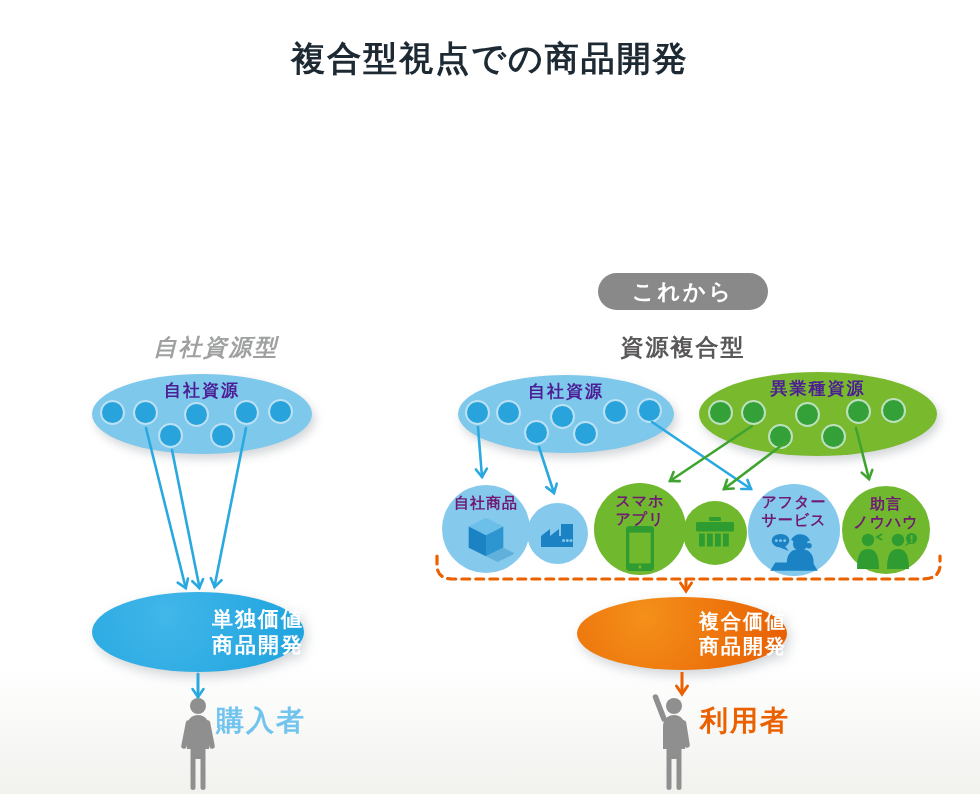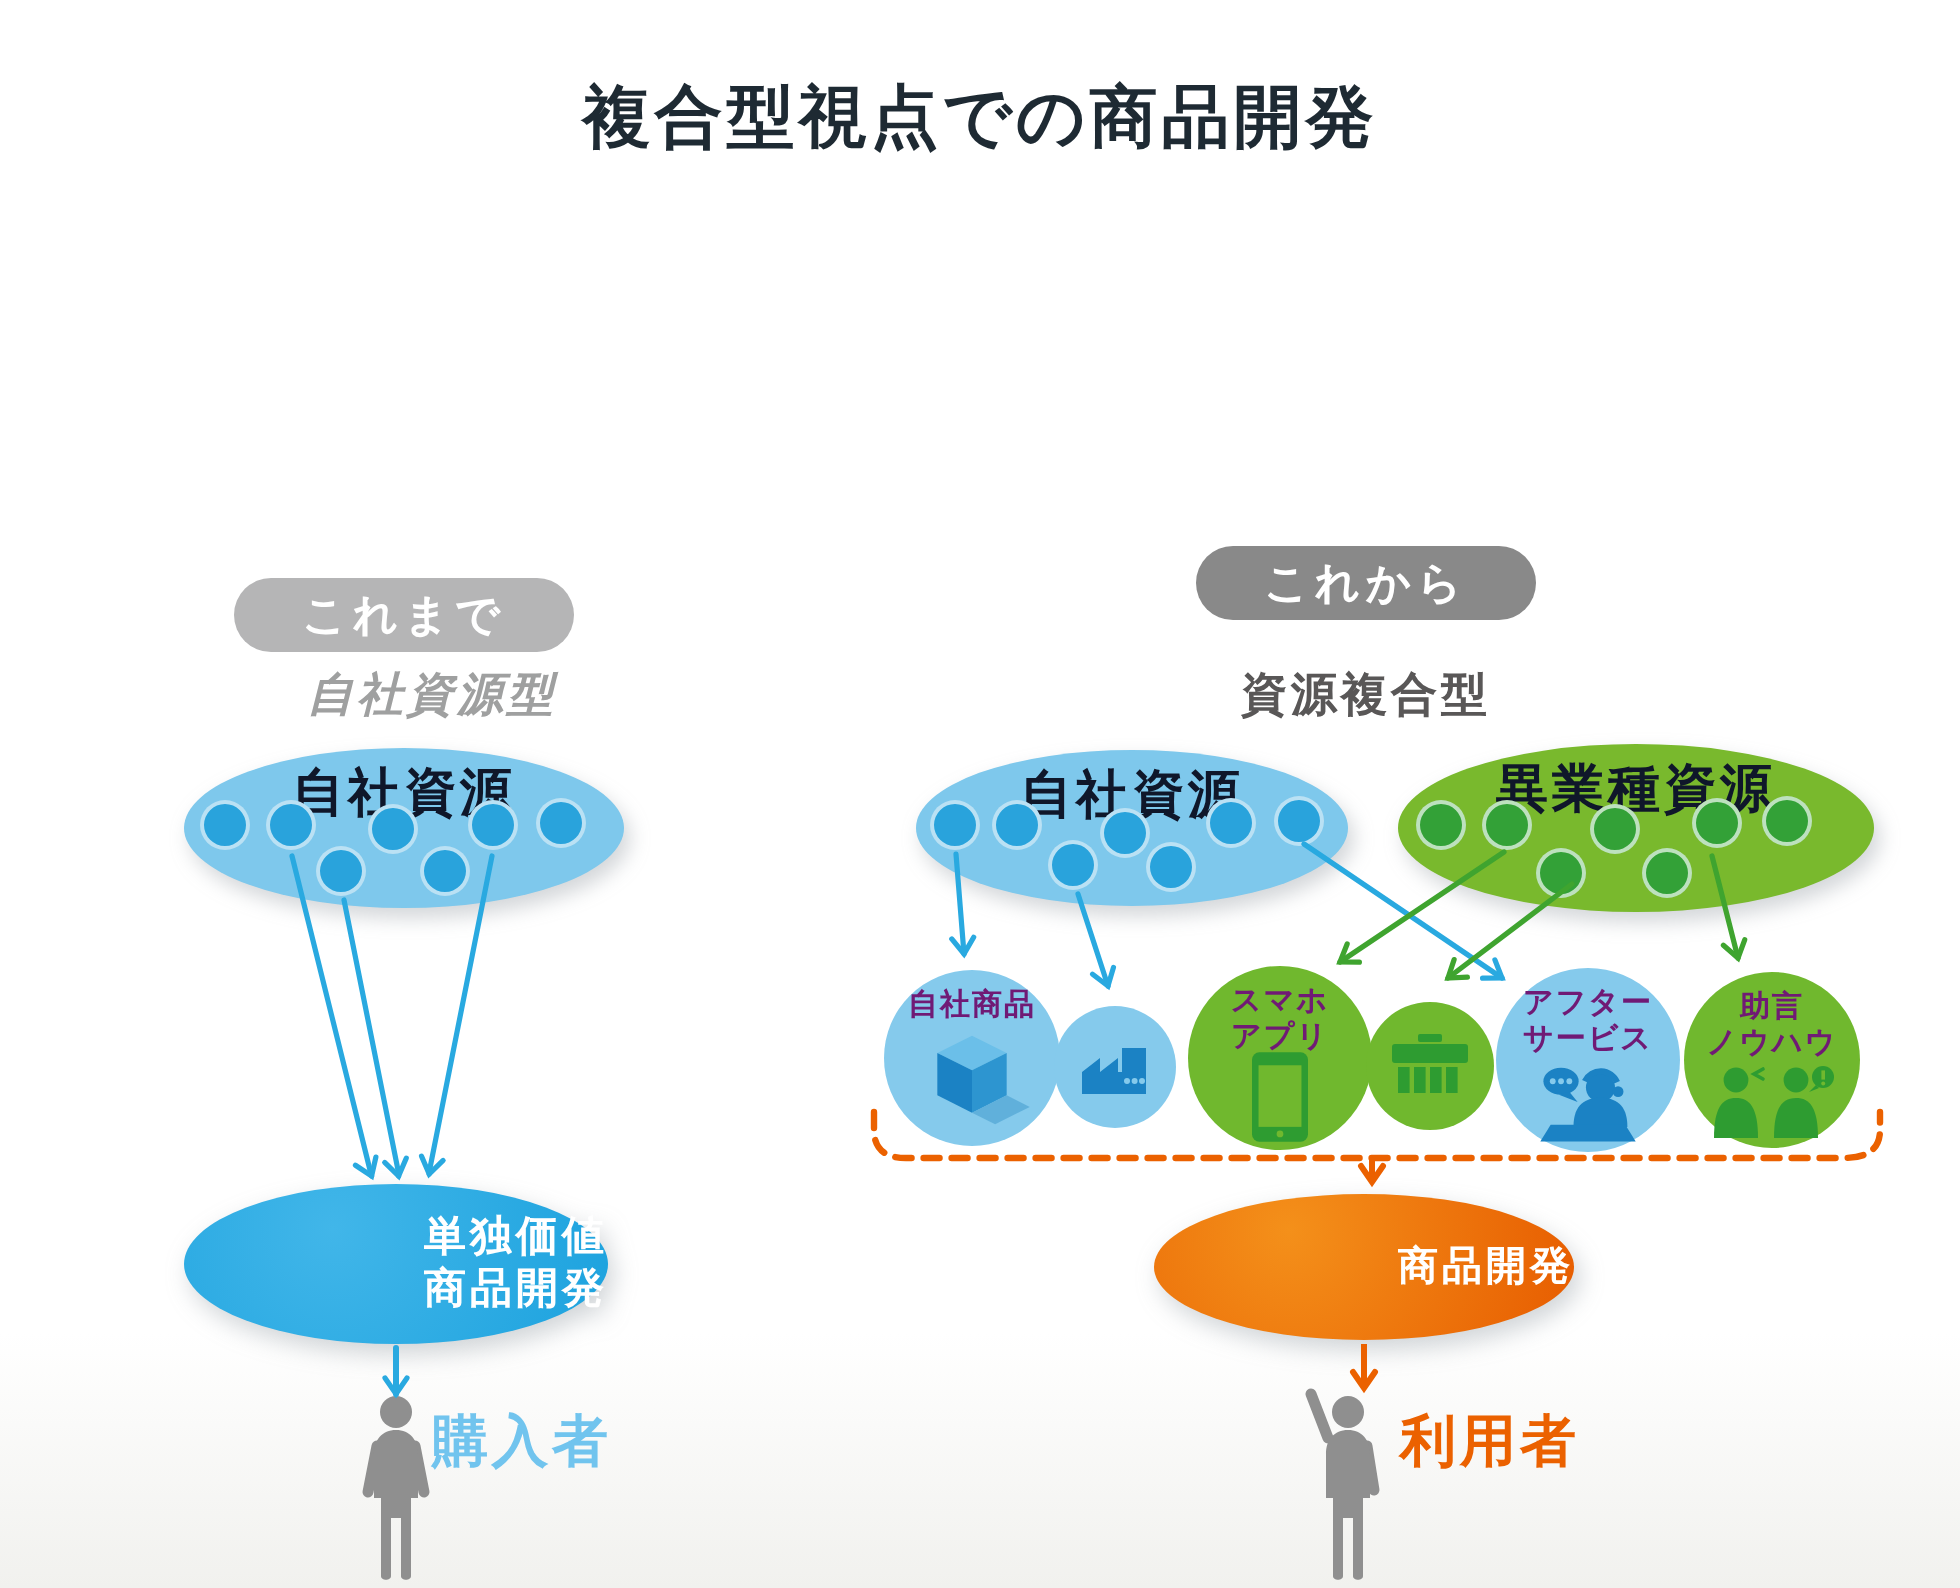--- a/index.html
+++ b/index.html
@@ -29,21 +29,21 @@
 
   .ellipse{ position:absolute; border-radius:50%; }
   .res-ell{ filter:drop-shadow(3px 5px 5px rgba(110,120,130,.30)); }
   .res-blue{ background:#7ec8ec; }
   .res-green{ background:#79b92d; }
   #left-res{ left:92px;  top:374px; width:220px; height:80px; }
   #right-res{ left:458px; top:375px; width:216px; height:78px; }
   #green-res{ left:699px; top:372px; width:238px; height:84px; }
   .ell-label{
     position:absolute; top:5px; left:0; width:100%; text-align:center;
-    color:#0f172a; font-weight:bold; font-size:26px; letter-spacing:2px;
+    color:#4c1d95; font-weight:bold; font-size:17px; letter-spacing:2px;
   }
   .dot{
     position:absolute; width:25px; height:25px; border-radius:50%;
     border:2px solid rgba(255,255,255,.68);
   }
   .dot-blue{ background:#29a3dc; }
   .dot-green{ background:#33a137; }
 
   .dev{ filter:drop-shadow(3px 5px 6px rgba(110,120,130,.32)); }
   #left-dev{ left:92px; top:592px; width:212px; height:80px;
@@ -80,23 +80,20 @@
   #buyer-label{ left:216px; top:702px; color:#71c4ee; }
   #user-label{ left:700px; top:702px; color:#eb6100; }
 </style>
 </head>
 <body>
 
 <div class="canvas">
 
   <div class="title">複合型視点での商品開発</div>
 
-  <div class="pill pill-left">
-    <span>これまで</span>
-  </div>
   <div class="subtitle subtitle-left">自社資源型</div>
 
   <div class="ellipse res-ell res-blue" id="left-res">
     <div class="ell-label">自社資源</div>
     <span class="dot dot-blue" style="left:8px;top:26px"></span>
     <span class="dot dot-blue" style="left:41px;top:26px"></span>
     <span class="dot dot-blue" style="left:66px;top:49px"></span>
     <span class="dot dot-blue" style="left:92px;top:28px"></span>
     <span class="dot dot-blue" style="left:118px;top:49px"></span>
     <span class="dot dot-blue" style="left:142px;top:26px"></span>
@@ -227,20 +224,21 @@
         <path d="M54,10.5 L50.5,14 L55.5,12 Z"></path>
       </g>
       <path d="M27.5,2.5 L23,5 L27.5,7.5" fill="none" stroke="#2e9c31" stroke-width="1.8" stroke-linecap="round"></path>
       <rect x="56.7" y="3.2" width="1.8" height="4.6" fill="#70b82e"></rect>
       <circle cx="57.6" cy="9.7" r="1" fill="#70b82e"></circle>
     </svg>
   </div>
 
   <div class="ellipse dev" id="right-dev">
     <div class="dev-text" style="font-size:20px">
+      <span>複合価値</span>
       <span>商品開発</span>
     </div>
   </div>
 
   <svg class="person" style="left:648px;top:683px" width="48" height="110" viewBox="0 0 48 110">
     <g fill="#8f8f8f">
       <circle cx="26" cy="23" r="8"></circle>
       <line x1="16" y1="36" x2="7.5" y2="14" stroke="#8f8f8f" stroke-width="5.5" stroke-linecap="round"></line>
       <line x1="35.5" y1="40" x2="39" y2="62" stroke="#8f8f8f" stroke-width="5.5" stroke-linecap="round"></line>
       <path d="M26,32 C19,32 15,37 15,44 L15,66 L18.5,66 L18.5,105 C18.5,107.5 23.5,107.5 23.5,105 L23.5,76 L28.5,76 L28.5,105 C28.5,107.5 33.5,107.5 33.5,105 L33.5,66 L37,66 L37,44 C37,37 33,32 26,32 Z"></path>

